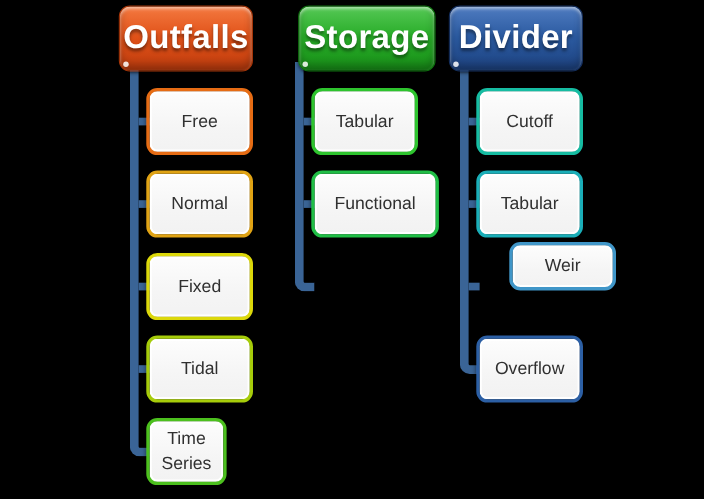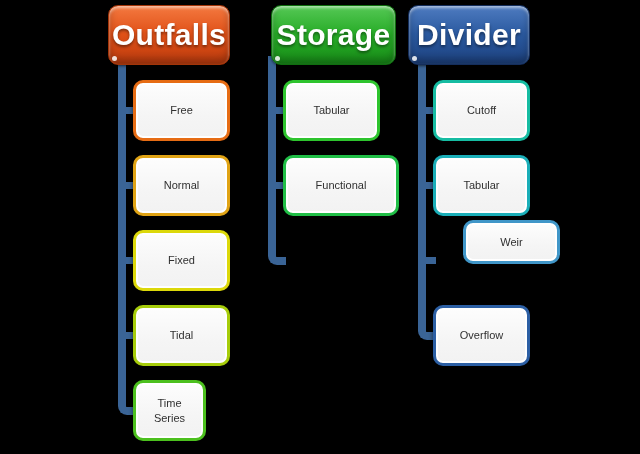--- a/index.html
+++ b/index.html
@@ -50,21 +50,21 @@
     z-index:2;
     box-sizing:border-box;
     border-radius:10px;
     border-style:solid;
     border-width:3px;
     background:linear-gradient(180deg,#FDFDFD 0%,#F5F5F5 60%,#F2F2F2 100%);
     box-shadow:inset 0 0 0 2px #ffffff, 0 1px 4px rgba(0,0,0,0.55);
     display:flex;align-items:center;justify-content:center;
     text-align:center;
     color:#303030;
-    font-size:11px;
+    font-size:16px;
     line-height:1.35;
     padding:0 16px;
   }
 </style>
 </head>
 <body>
 
 <div id="canvas" style="background: rgb(0, 0, 0);">
     <div class="elbow" style="left: 118px; top: 56px; width: 18px; height: 358.5px; border-left: 8px solid rgb(58, 100, 150); border-bottom: 8px solid rgb(58, 100, 150);"></div>
     <div class="stub" style="left: 126px; top: 107px; width: 10px; height: 7px; background: rgb(58, 100, 150);"></div>

